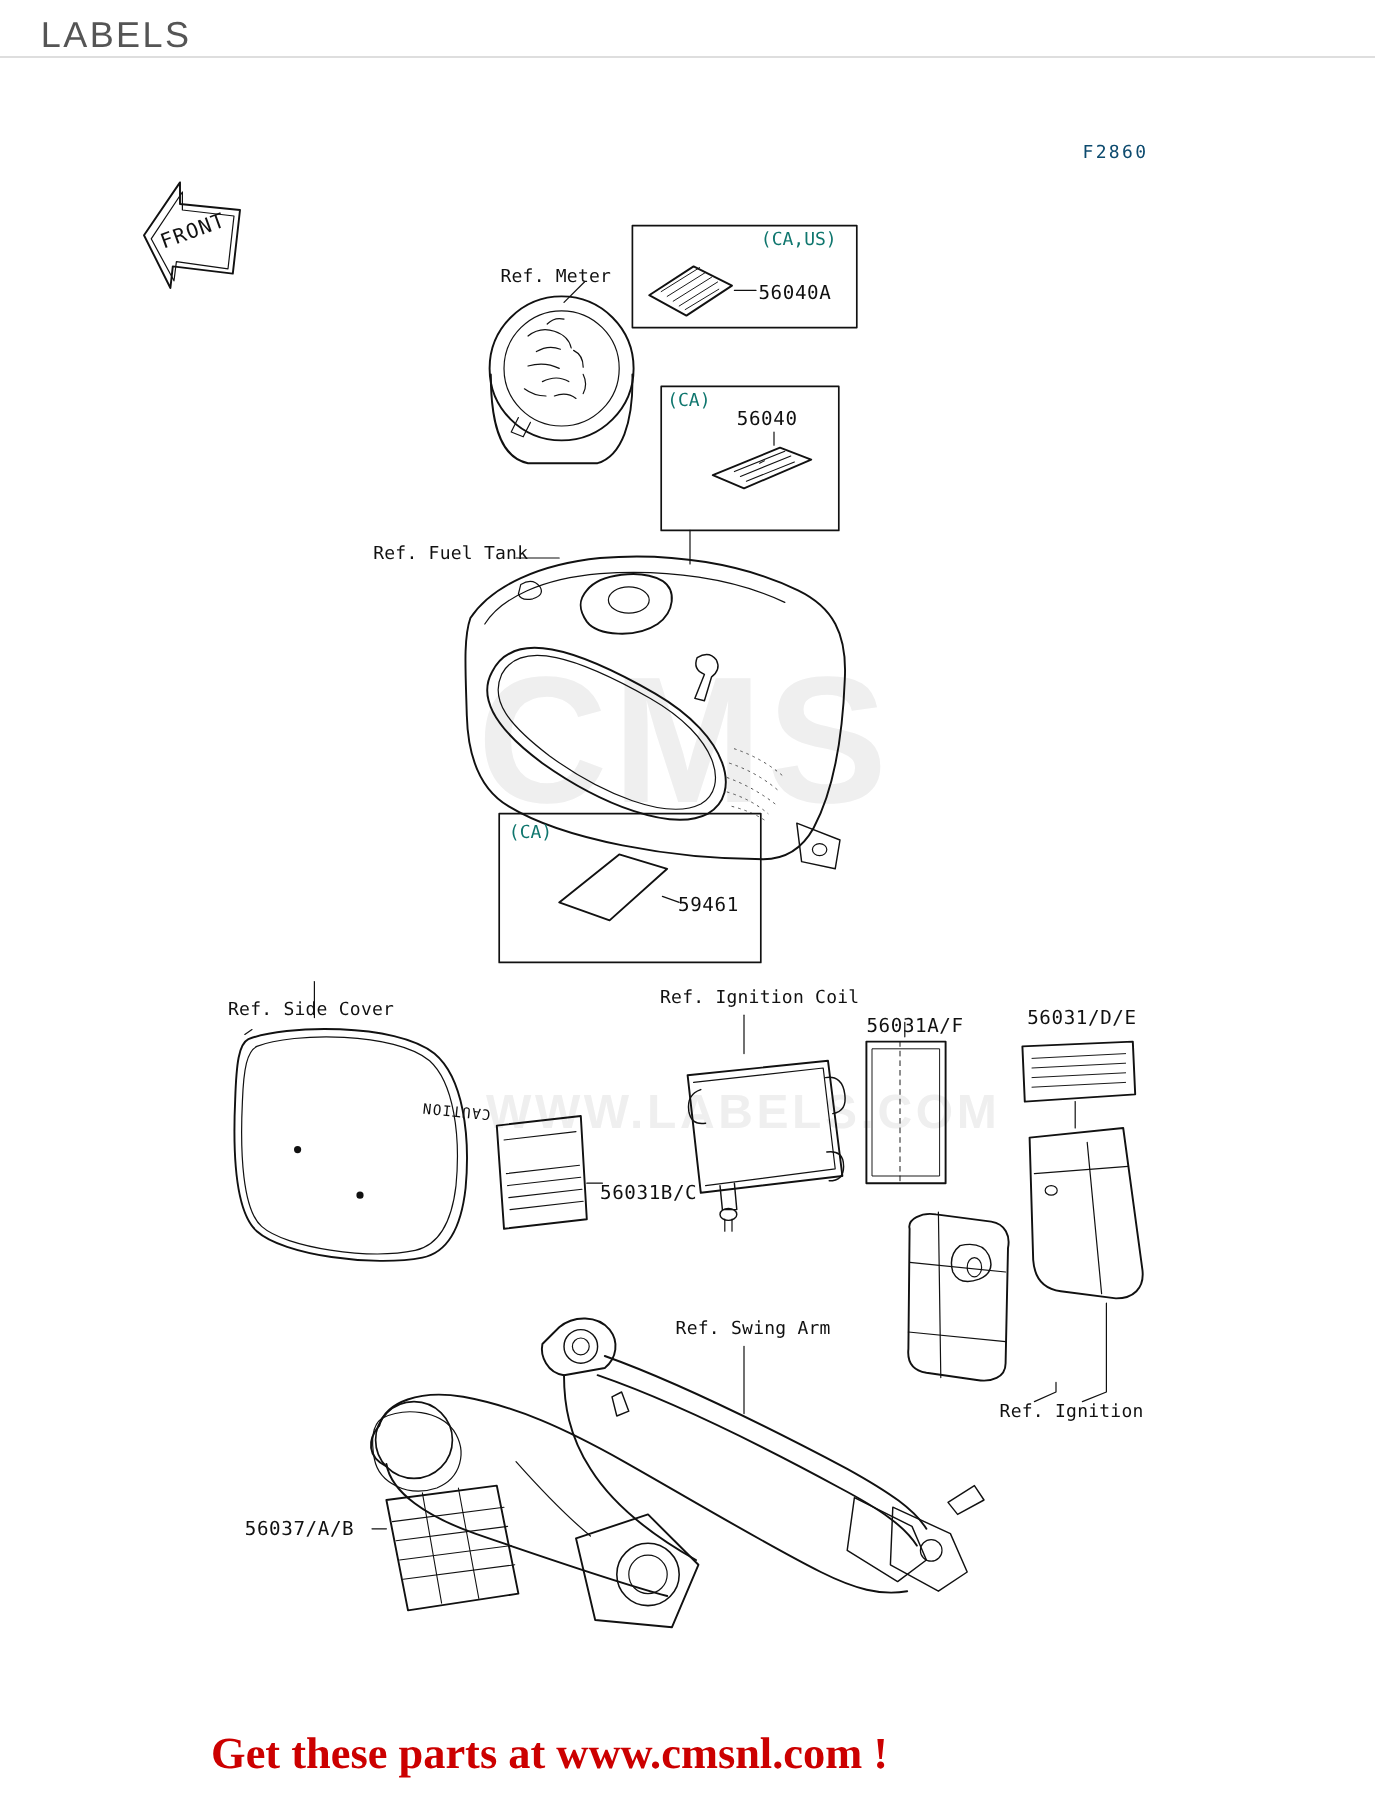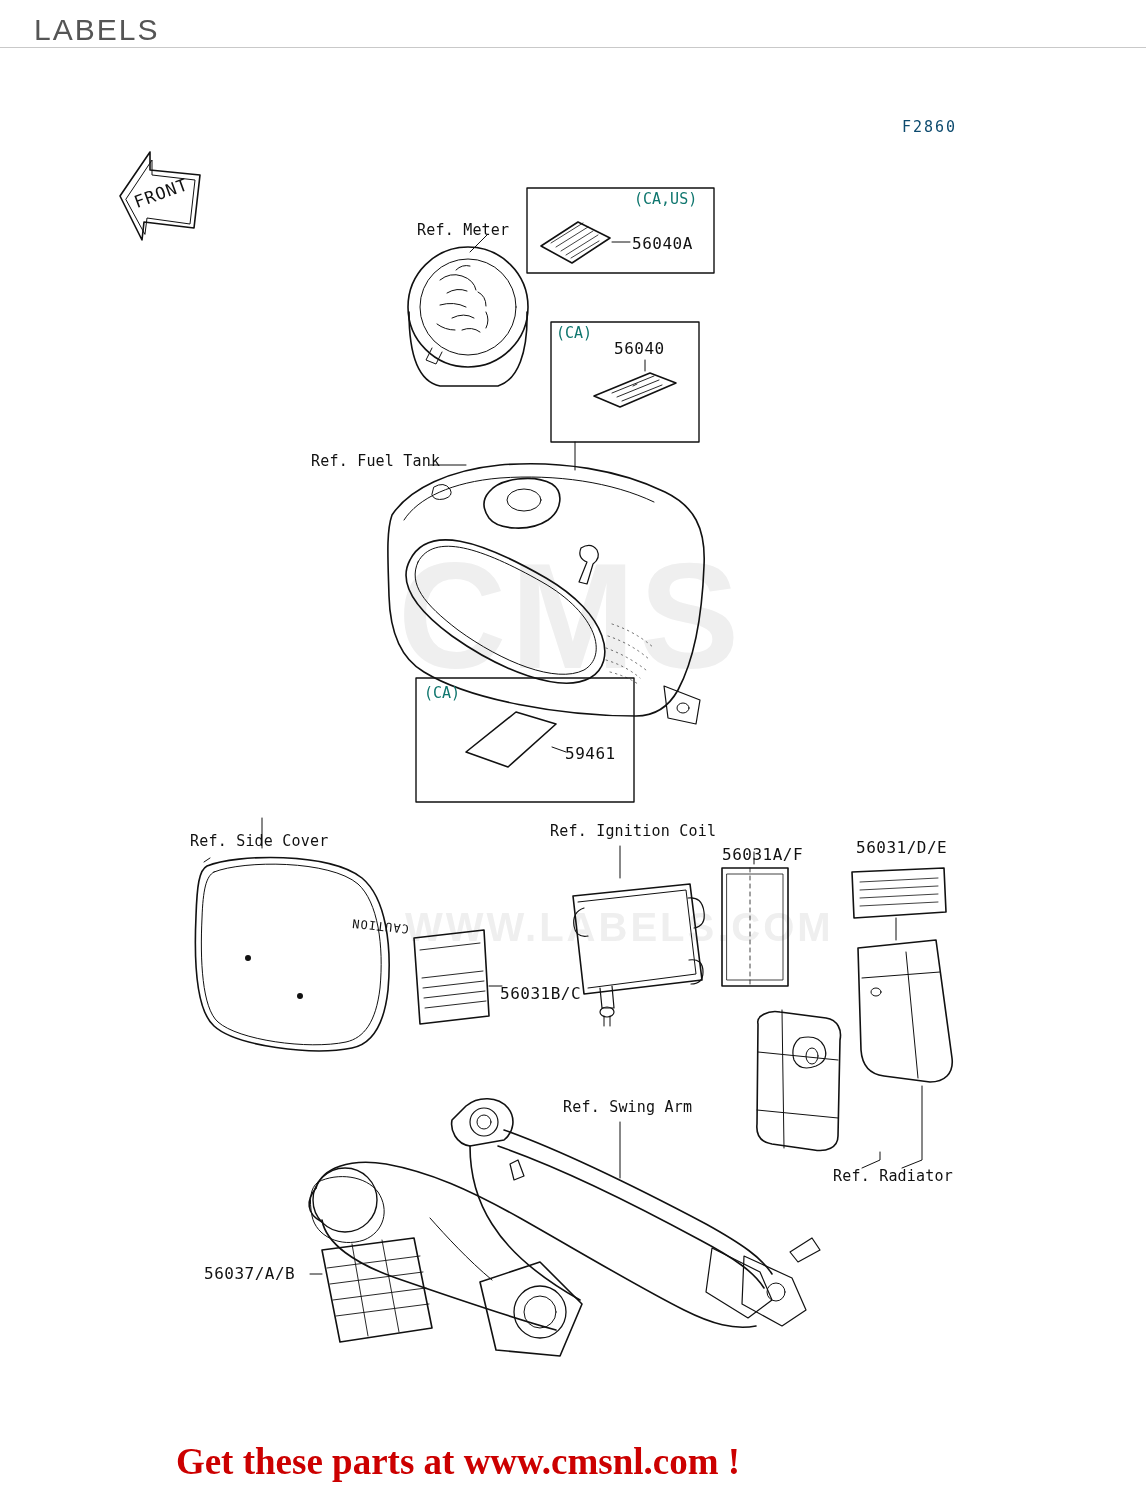--- a/index.html
+++ b/index.html
@@ -321,20 +321,20 @@
   <div class="partno" style="left:565px; top:744px;">59461</div>
   <div class="partno" style="left:722px; top:845px;">56031A/F</div>
   <div class="partno" style="left:856px; top:838px;">56031/D/E</div>
   <div class="partno" style="left:500px; top:984px;">56031B/C</div>
   <div class="partno" style="left:204px; top:1264px;">56037/A/B</div>
 
   <div class="label" style="left:417px; top:221px;">Ref. Meter</div>
   <div class="label" style="left:311px; top:452px;">Ref. Fuel Tank</div>
   <div class="label" style="left:190px; top:801px;margin-top:31px;">Ref. Side Cover</div>
   <div class="label" style="left:550px; top:822px;">Ref. Ignition Coil</div>
-  <div class="label" style="left:833px; top:1167px;">Ref. Radiator</div>
+  <div class="label" style="left:833px; top:1167px;">Ref. Ignition</div>
   <div class="label" style="left:553px; top:1098px;margin-left:10px;">Ref. Swing Arm</div>
 
   <div class="label" style="left:408px; top:936px; font-size:12px; transform: rotate(186deg); transform-origin: left top; letter-spacing:1px;">CAUTION</div>
 
   <div class="footer">Get these parts at www.cmsnl.com !</div>
 
 </div>
 
 </body></html>

